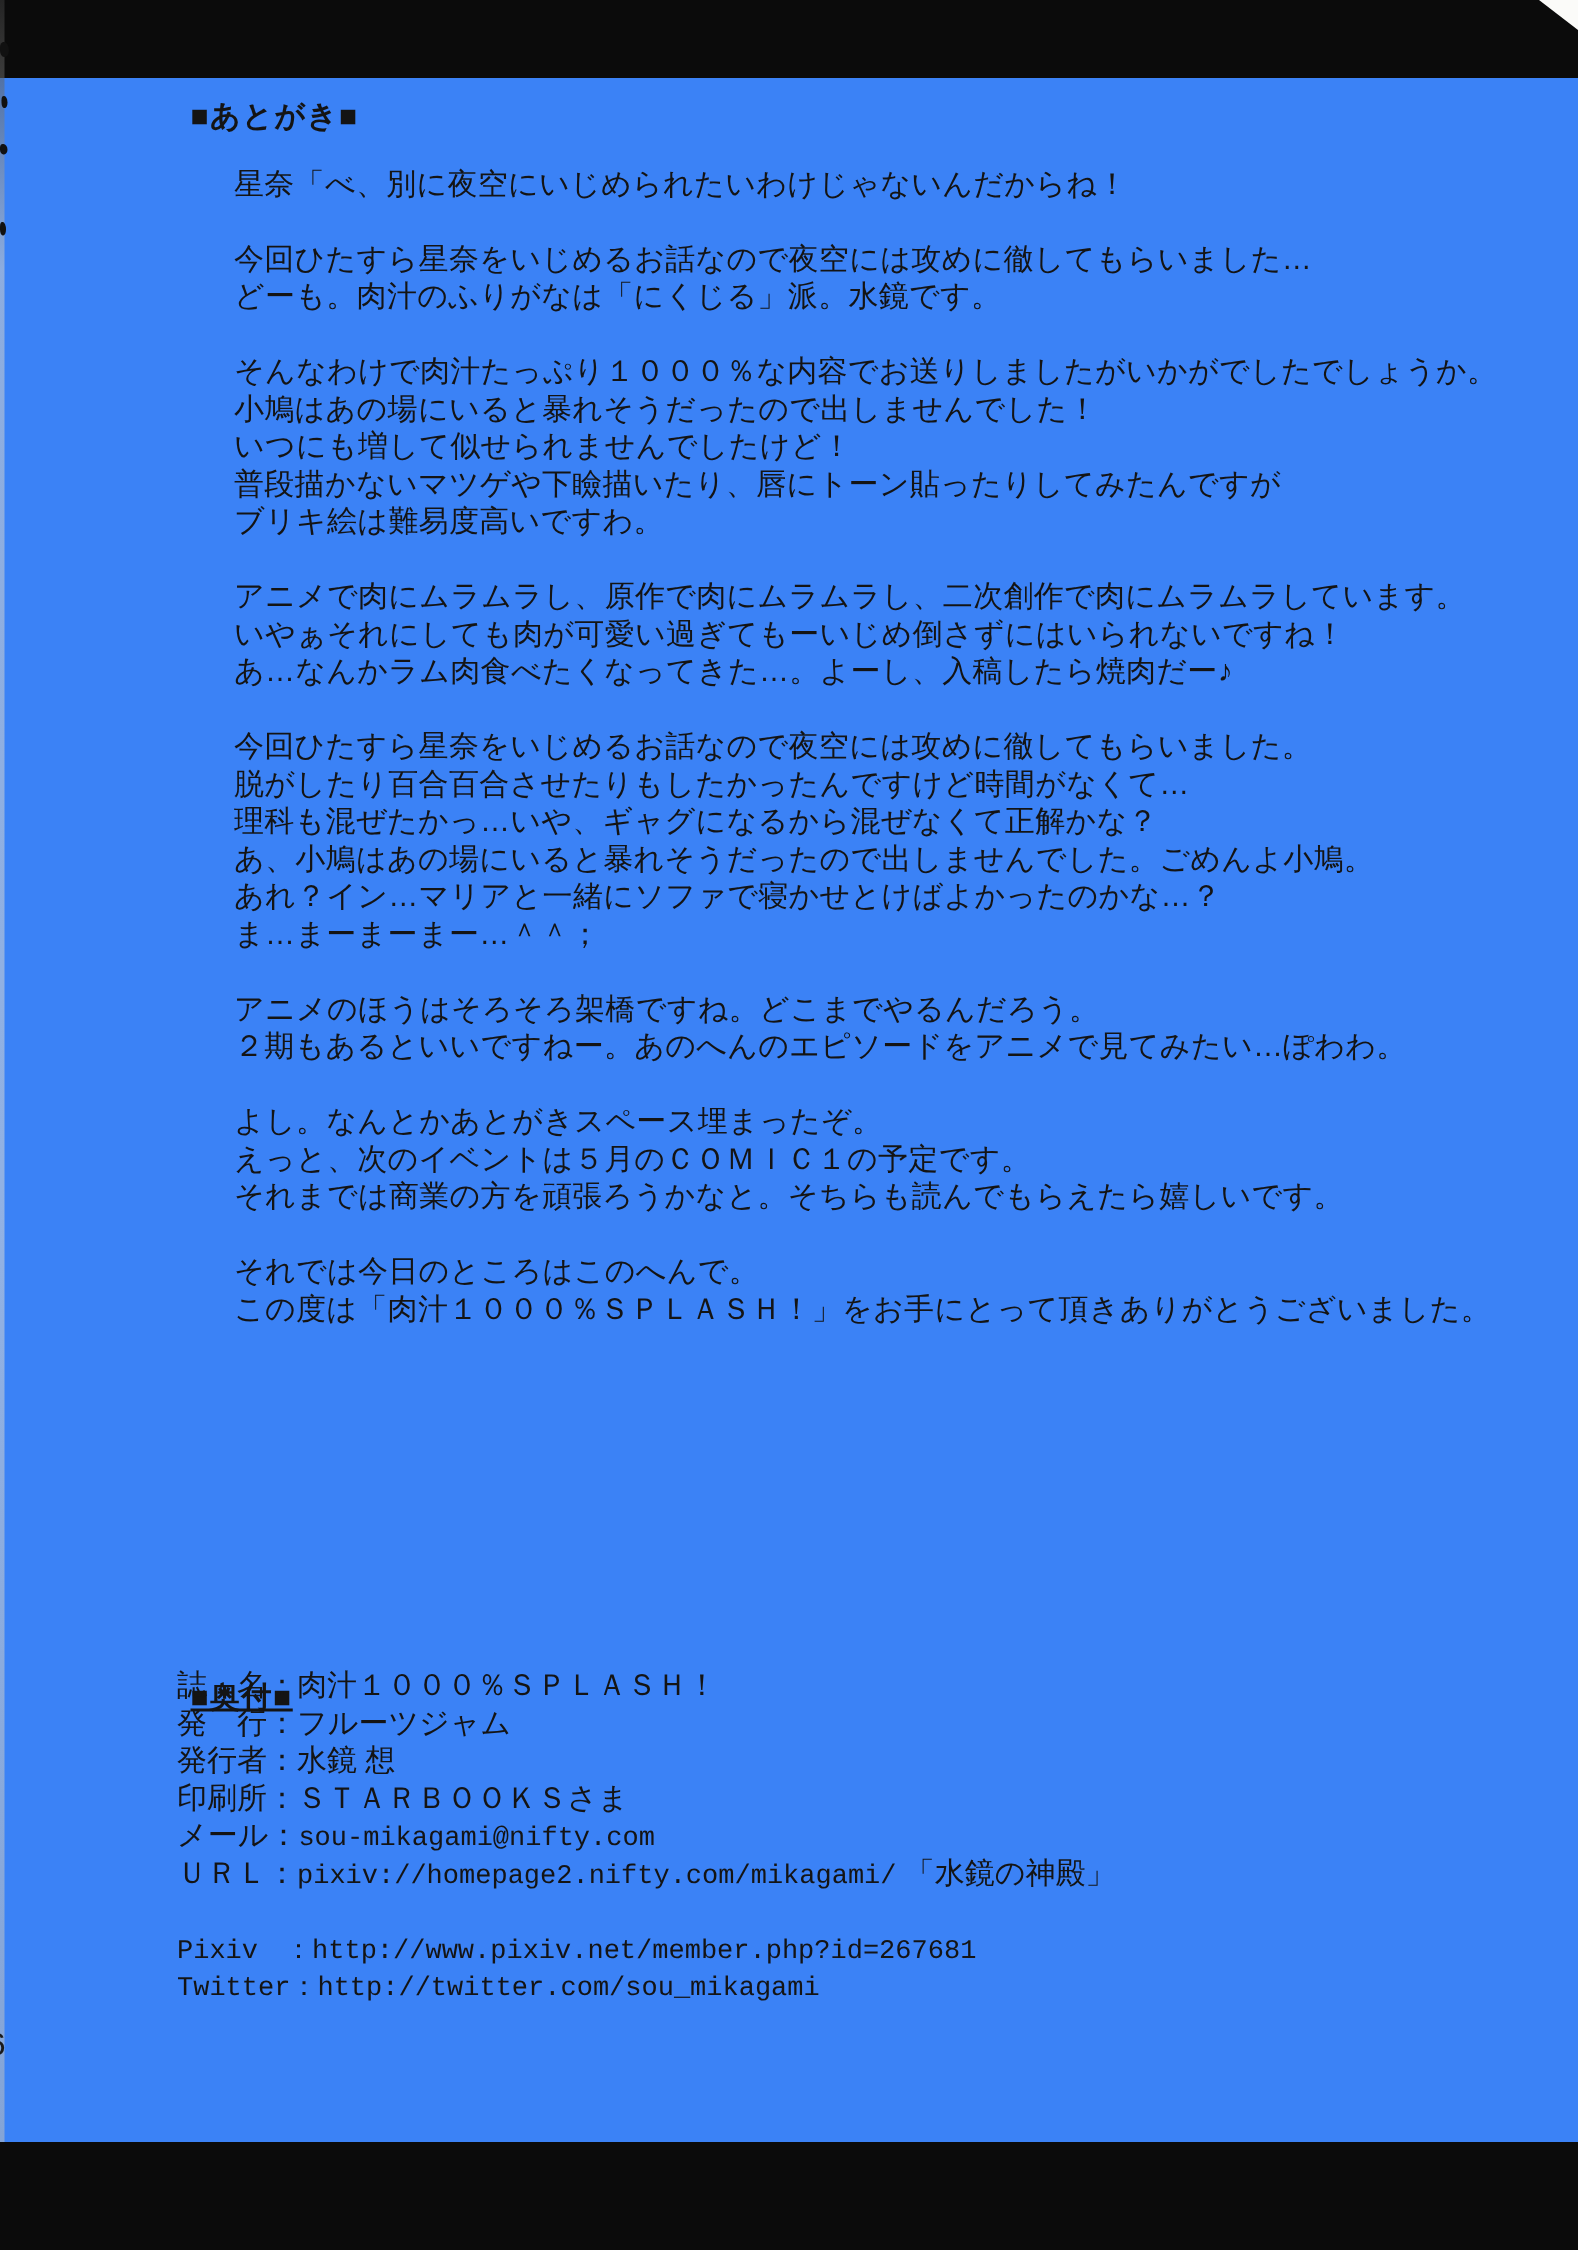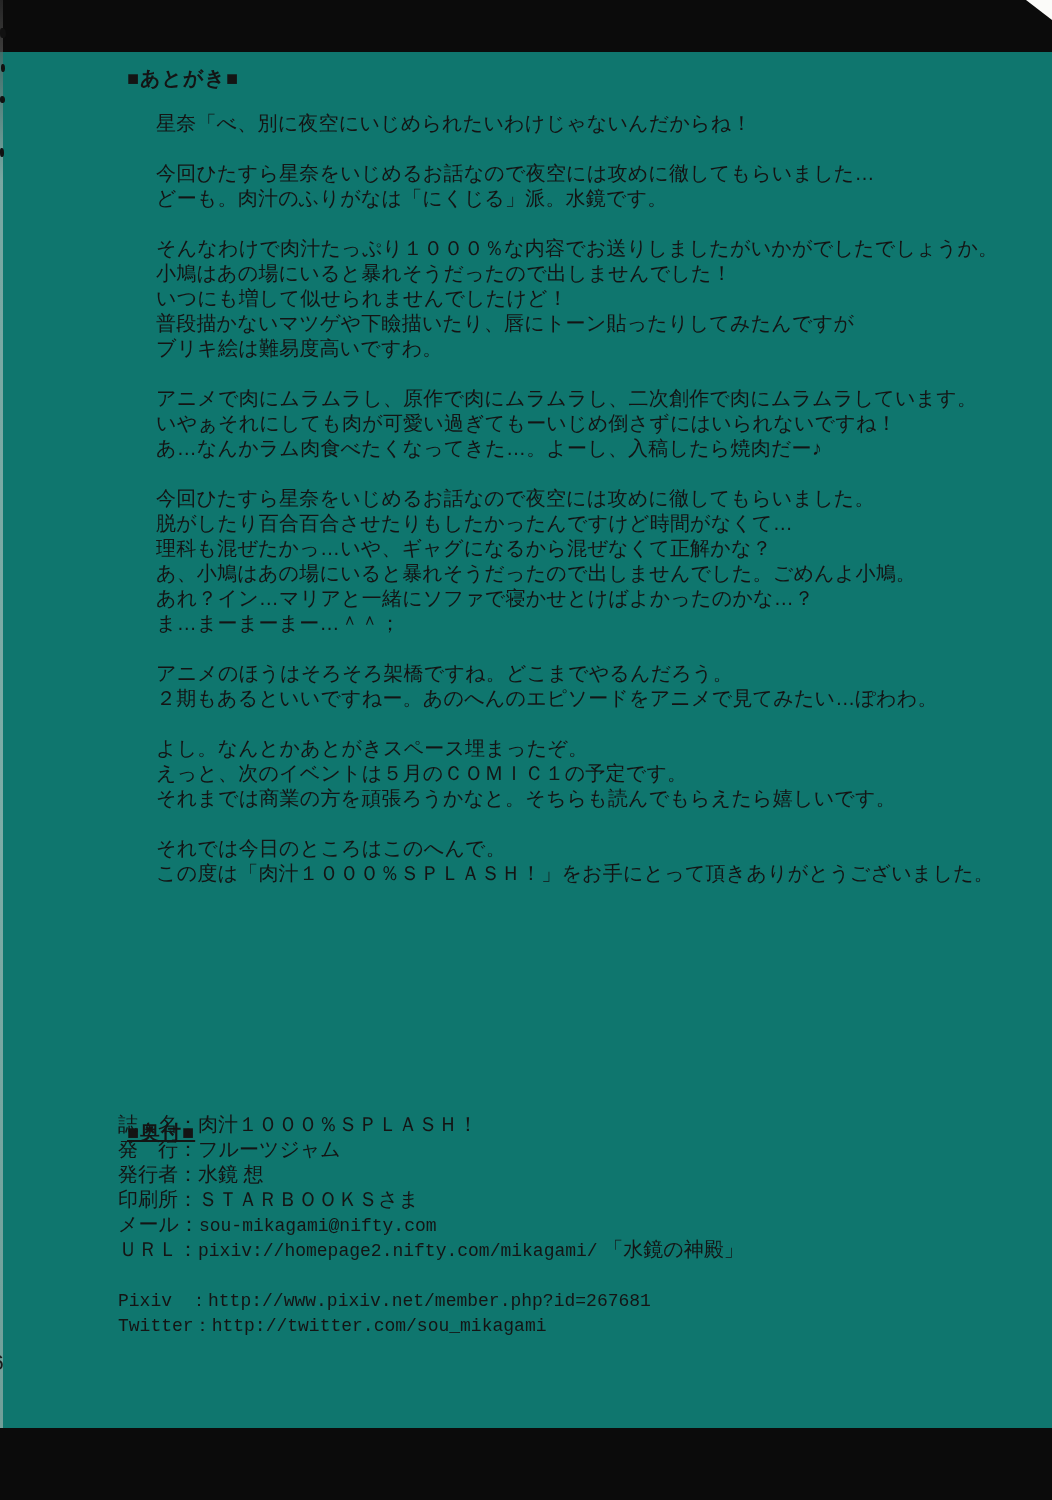--- a/index.html
+++ b/index.html
@@ -1,19 +1,19 @@
 <!DOCTYPE html>
 <html><head>
 <meta charset="utf-8">
 <style>
   html,body{margin:0;padding:0;background:#2a2a2a;}
   #page{
     position:relative;
     width:1052px;height:1500px;
-    background:#0f766e;
+    background:#3b82f6;
     overflow:hidden;
     font-family:"Liberation Sans","DejaVu Sans",sans-serif;
     color:#141414;
   }
   
   .bar{position:absolute;left:0;width:1052px;background:#0b0b0b;}
   #topbar{top:0;height:52px;}
   #topbar:after{content:"";position:absolute;right:0;top:0;border-style:solid;
     border-width:0 26px 20px 0;border-color:transparent #fbfbf9 transparent transparent;}
   #botbar{top:1428px;height:72px;}

